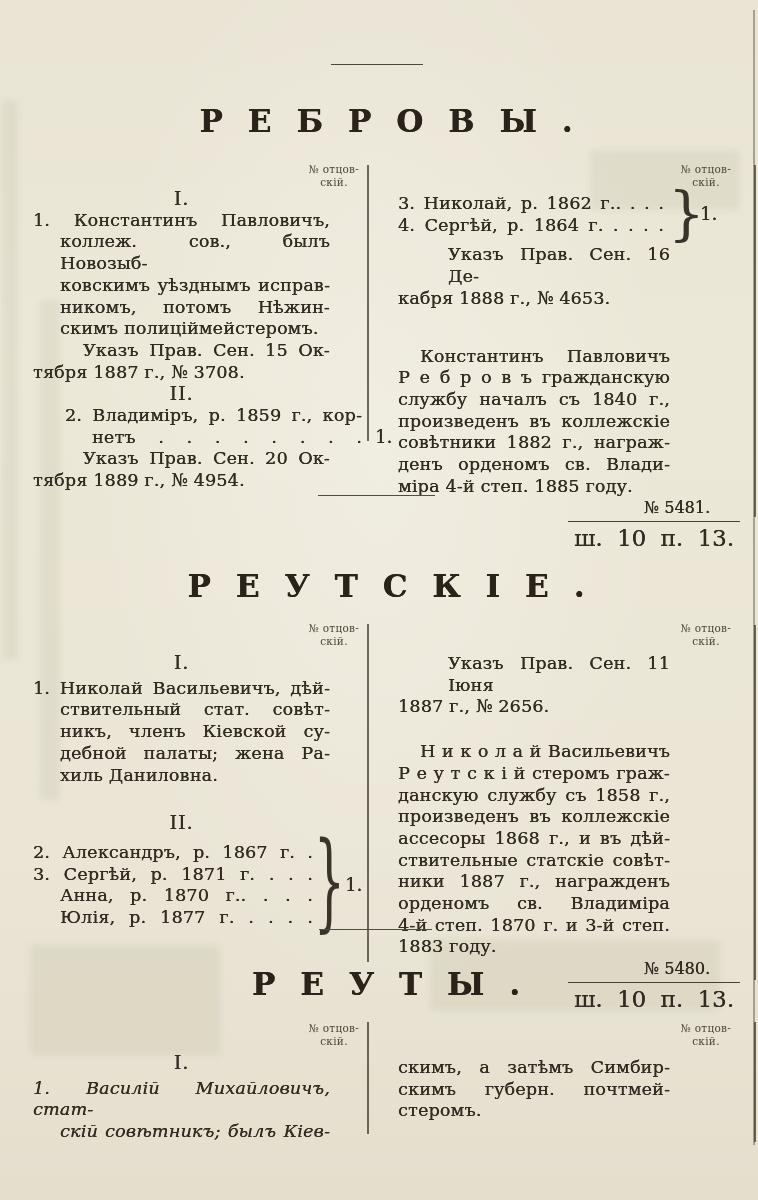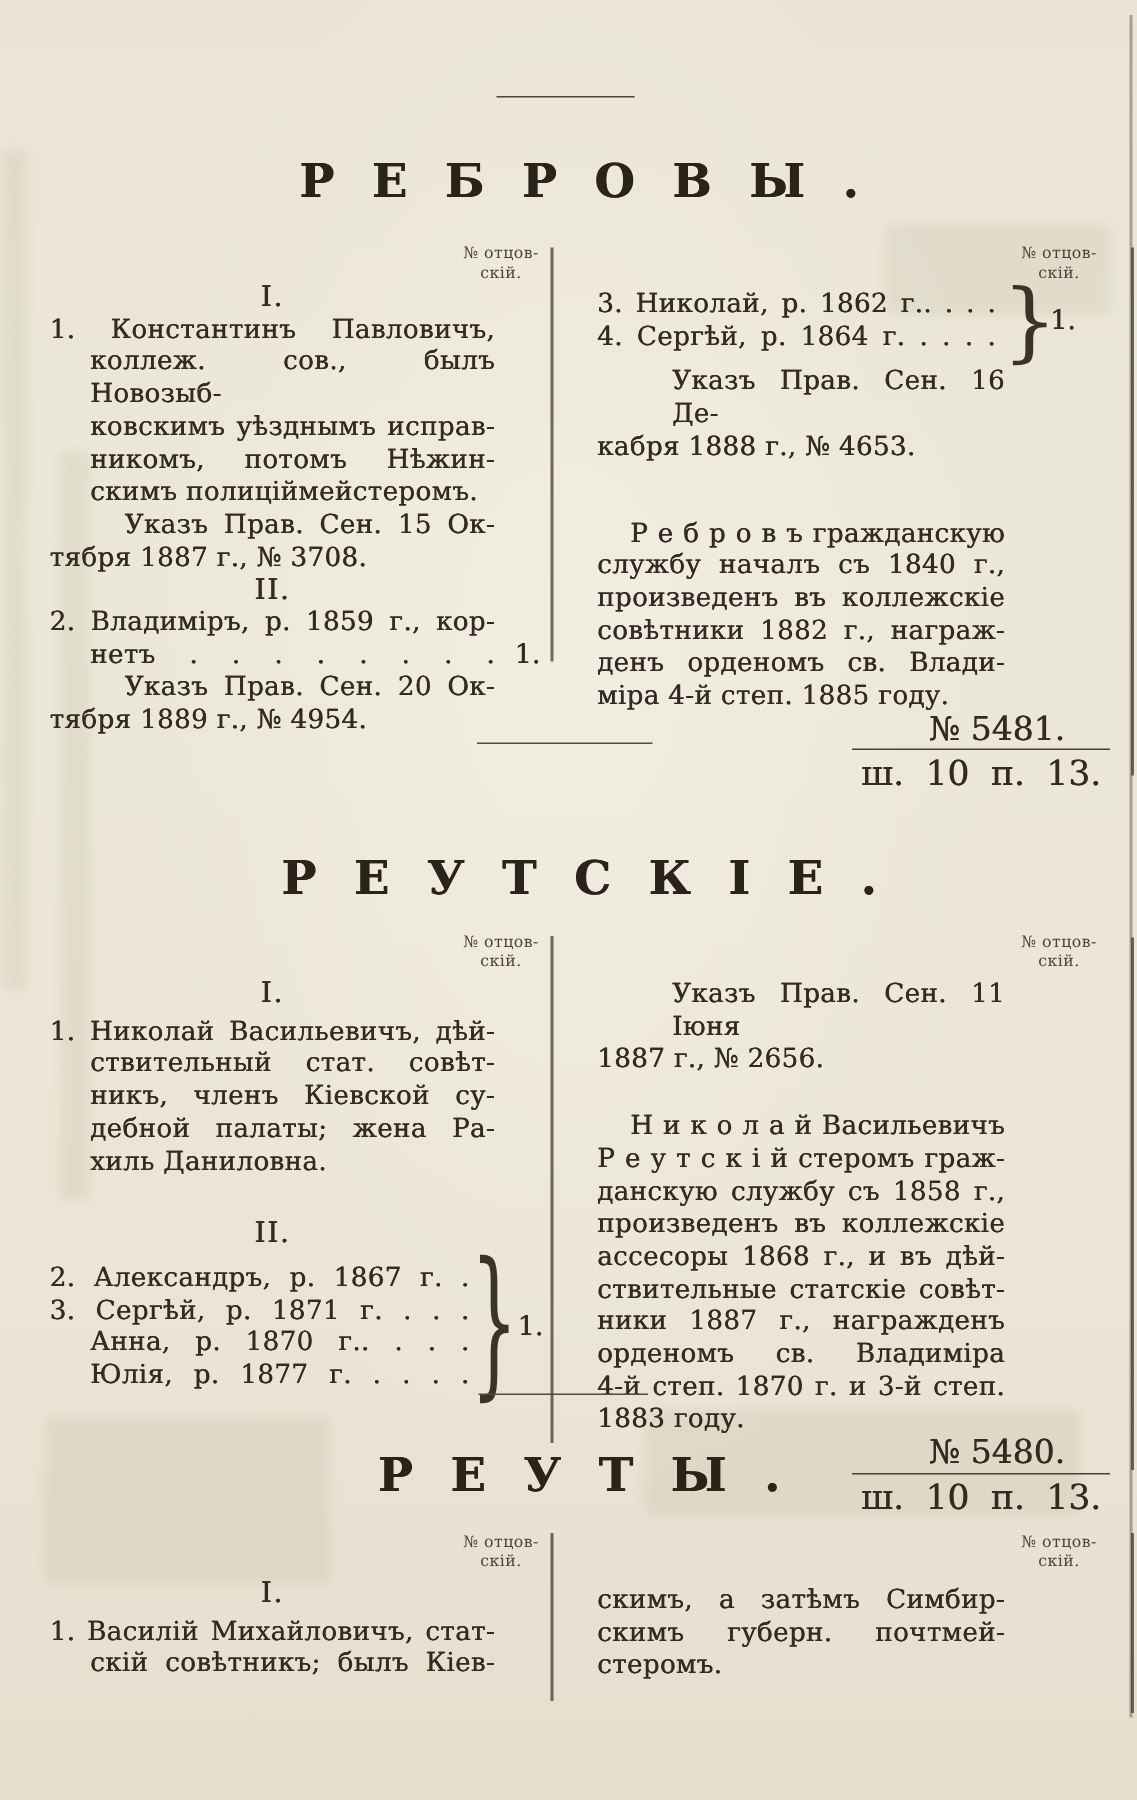--- a/index.html
+++ b/index.html
@@ -37,26 +37,26 @@
   .ukaz .tline:first-child{padding-left:50px;}
   .bio .tline:first-child{padding-left:22px;}
   .cont .tline{padding-left:0;}
 
   .roman{width:297px; text-align:center; font-size:19px; line-height:21.7px;
     letter-spacing:1px; text-shadow:.3px 0 0 currentColor;}
 
   .gutter-label{position:absolute; top:0; font-size:10.5px; line-height:12.5px;
     text-align:center; color:#4b4335; letter-spacing:.3px;}
   .vrule{position:absolute; width:1.6px; background:rgba(66,59,45,.75);}
-  .rel{position:relative;}
+  .rel{position:relative;margin-left:32px;}
   .braced{position:relative;}
   .brace{position:absolute; color:#3a332a; font-family:"DejaVu Serif",serif; font-weight:normal;}
   .ref-no{position:absolute; font-size:18px; color:#322b21; text-shadow:.25px 0 0 currentColor;}
 
-  .actnum{width:312px; text-align:right; font-size:22px; line-height:21.7px; text-shadow:.25px 0 0 currentColor;}
+  .actnum{width:312px; text-align:right; font-size:16px; line-height:21.7px; text-shadow:.25px 0 0 currentColor;}
   .shelf{width:172px; margin:2px 18px 0 auto; padding-top:3px; border-top:1.5px solid #49412f;
     text-align:center; font-size:23px; word-spacing:7px; text-shadow:.25px 0 0 currentColor;}
 
   .sep{position:absolute; border-top:1.6px solid #554d3c;}
 </style>
 </head>
 <body>
 
 <div class="page">
 
@@ -121,20 +121,21 @@
               <div class="tline j">4. Сергѣй, р. 1864 г. . . . .</div>
             </div>
           <span class="brace" style="left:270px; top:-8px; font-size:58px; line-height:58px;">}</span>
           <span class="ref-no" style="left:302px; top:10px;">1.</span>
         </div>
         <div class="txt ukaz" style="margin-top:8px;">
             <div class="tline j">Указъ Прав. Сен. 16 Де-</div>
             <div class="tline">кабря 1888 г., № 4653.</div>
           </div>
         <div class="txt bio" style="margin-top:36px;">
+            <div class="tline j">Константинъ Павловичъ</div>
             <div class="tline j">Р е б р о в ъ гражданскую</div>
             <div class="tline j">службу началъ съ 1840 г.,</div>
             <div class="tline j">произведенъ въ коллежскіе</div>
             <div class="tline j">совѣтники 1882 г., награж-</div>
             <div class="tline j">денъ орденомъ св. Влади-</div>
             <div class="tline">міра 4-й степ. 1885 году.</div>
           </div>
         <div class="actnum">№ 5481.</div>
         <div class="shelf">ш. 10 п. 13.</div>
       </div>
@@ -213,21 +214,21 @@
     <div class="cols" style="margin-top:20px;">
 
       <div class="col col-l" style="padding-top:30px;">
         <div class="gutter-label" style="left:303px; width:62px;">
           <div>№ отцов-</div>
           <div>скій.</div>
         </div>
         <div class="vrule" style="left:367px; top:0; height:112px;"></div>
 
         <div class="roman">I.</div>
-        <div class="txt item" style="margin-top:4px;">
+        <div class="txt item" style="margin-top:4px;font-style:italic;">
             <div class="tline j">1. Василій Михайловичъ, стат-</div>
             <div class="tline j">скій совѣтникъ; былъ Кіев-</div>
           </div>
       </div>
 
       <div class="col col-r" style="padding-top:35px;">
         <div class="gutter-label" style="left:295px; width:76px;">
           <div>№ отцов-</div>
           <div>скій.</div>
         </div>

